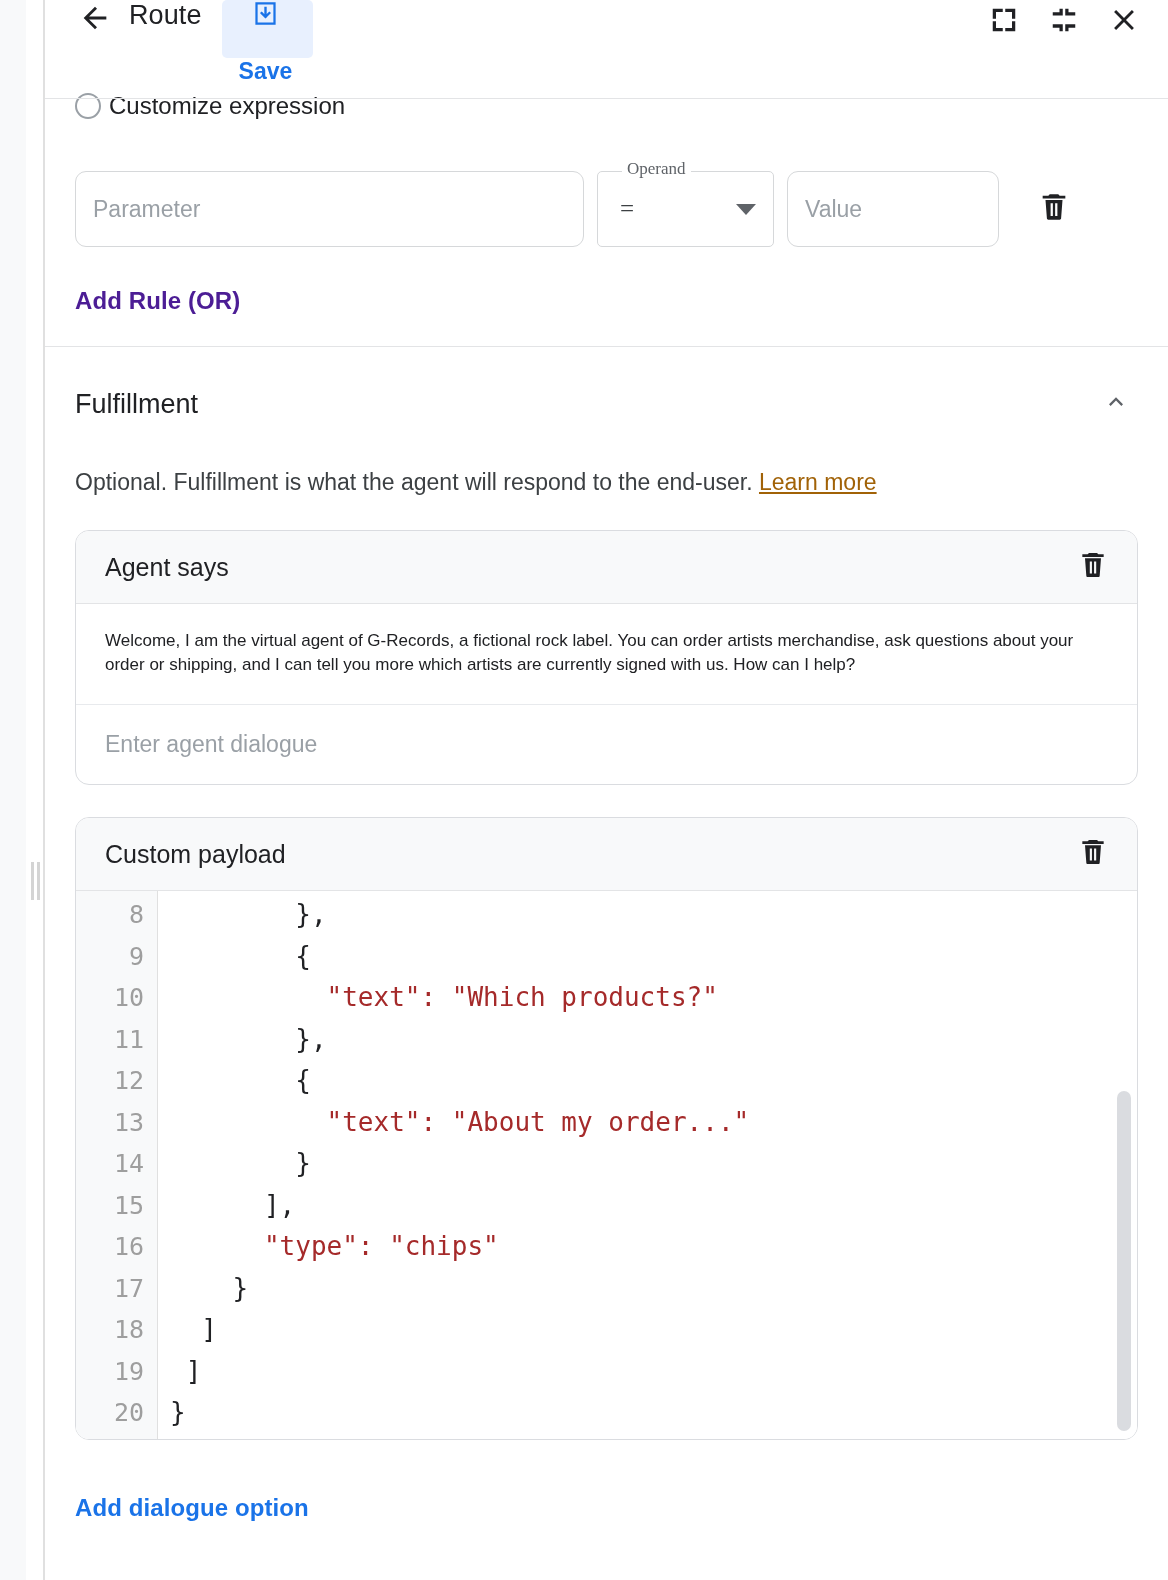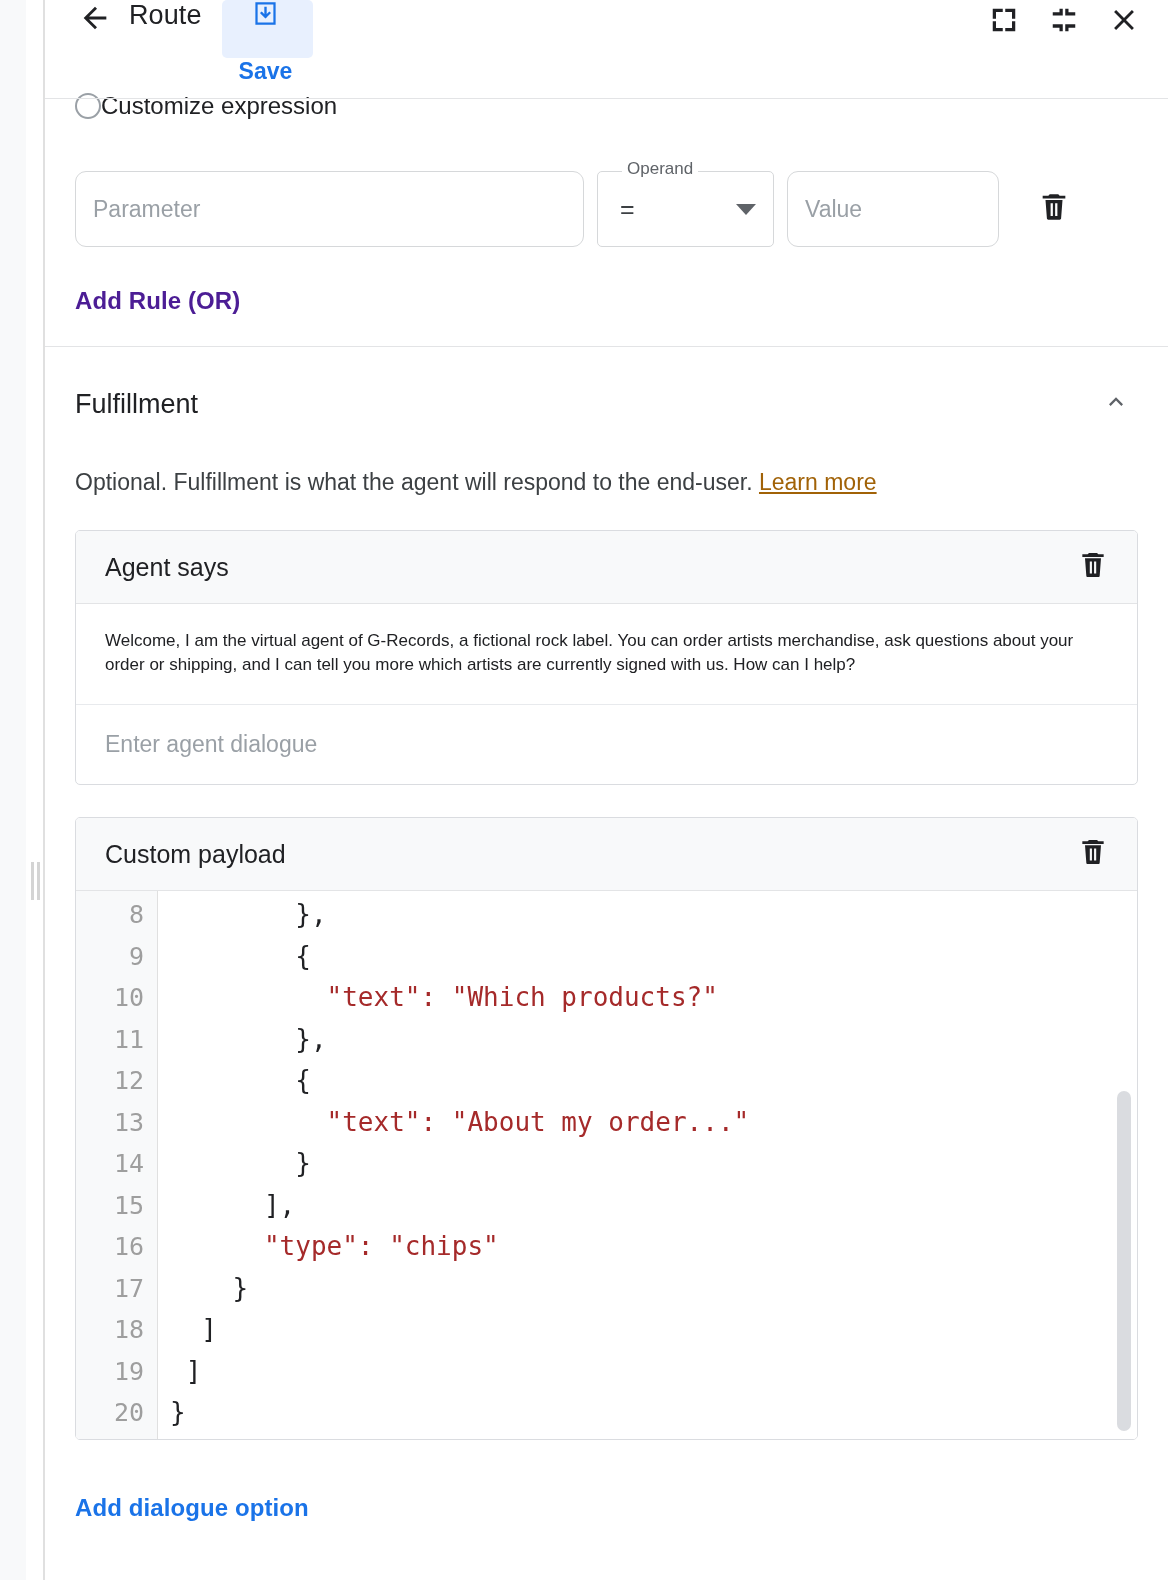--- a/index.html
+++ b/index.html
@@ -56,42 +56,42 @@
   }
   .header-spacer { flex: 1 1 auto; }
   .hdr-icon-btn {
     width: 44px; height: 44px; display: flex; align-items: center; justify-content: center;
     cursor: pointer; margin-left: 16px;
   }
 
   
   .rule-section { padding: 0 30px; border-bottom: 1px solid #e3e4e6; padding-bottom: 31px; }
   .radio-row {
-    display: flex; align-items: center; gap: 0; height: 34px; margin-top: -10px;
+    display: flex; align-items: center; gap: 8px; height: 34px; margin-top: -10px;
     overflow: hidden; cursor: pointer;
   }
   .radio-circle {
     width: 26px; height: 26px; border: 2px solid #9aa0a6; border-radius: 50%;
     flex: 0 0 auto; background: #fff;
   }
   .radio-label { font-size: 24px; color: #202124; white-space: nowrap; }
 
   .fields-row { display: flex; align-items: flex-start; gap: 13px; margin-top: 48px; }
   .text-field {
     height: 76px; border: 1px solid #d6d8da; border-radius: 11px;
     display: flex; align-items: center; padding: 0 17px;
     font-size: 23px; color: #9aa0a6; background: #fff; cursor: text;
   }
   .tf-param { width: 509px; }
   .tf-value { width: 212px; }
 
   .operand-field {
     position: relative; width: 177px; height: 76px; border: 1px solid #d6d8da;
     border-radius: 5px; display: flex; align-items: center;
-    padding: 0 17px 0 22px; cursor: pointer; background: #fff;
+    padding: 0 17px 0 22px; cursor: pointer; background: #fff; font-family: Liberation Serif, serif;
   }
   .operand-legend {
     position: absolute; top: -12px; left: 24px; background: #fff; padding: 0 5px;
     font-size: 17px; color: #5f6368; line-height: 1;
   }
   .operand-value { font-size: 25px; color: #3c4043; flex: 1 1 auto; }
   .caret-down {
     width: 0; height: 0; border-left: 10px solid transparent; border-right: 10px solid transparent;
     border-top: 11px solid #5f6368; flex: 0 0 auto;
   }
@@ -108,21 +108,21 @@
   .ff-section { padding: 0 30px; }
   .ff-head {
     display: flex; align-items: center; height: 58px; margin-top: 28px; cursor: pointer;
   }
   .ff-title { font-size: 27px; color: #202124; flex: 1 1 auto; }
   .chev-up-btn { width: 44px; height: 44px; display: flex; align-items: center; justify-content: center; cursor: pointer; }
   .ff-desc { font-size: 23px; color: #3c4043; margin-top: 34px; line-height: 1.35; }
   .ff-desc a { color: #a16207; text-decoration: underline; cursor: pointer; }
 
   
-  .card { border: 1px solid #dadce0; border-radius: 5px; margin-top: 32px; background: #fff; overflow: hidden; }
+  .card { border: 1px solid #dadce0; border-radius: 14px; margin-top: 32px; background: #fff; overflow: hidden; }
   .card-head {
     background: #f8f9fa; height: 73px; display: flex; align-items: center;
     padding: 0 22px 0 29px; border-bottom: 1px solid #e3e4e6;
   }
   .card-title { font-size: 25px; color: #202124; flex: 1 1 auto; }
   .card-trash { width: 44px; height: 44px; display: flex; align-items: center; justify-content: center; cursor: pointer; }
 
   .agent-text {
     padding: 25px 29px 27px 29px; font-size: 17px; color: #202124; line-height: 1.42;
     border-bottom: 1px solid #e8eaed; cursor: text;

